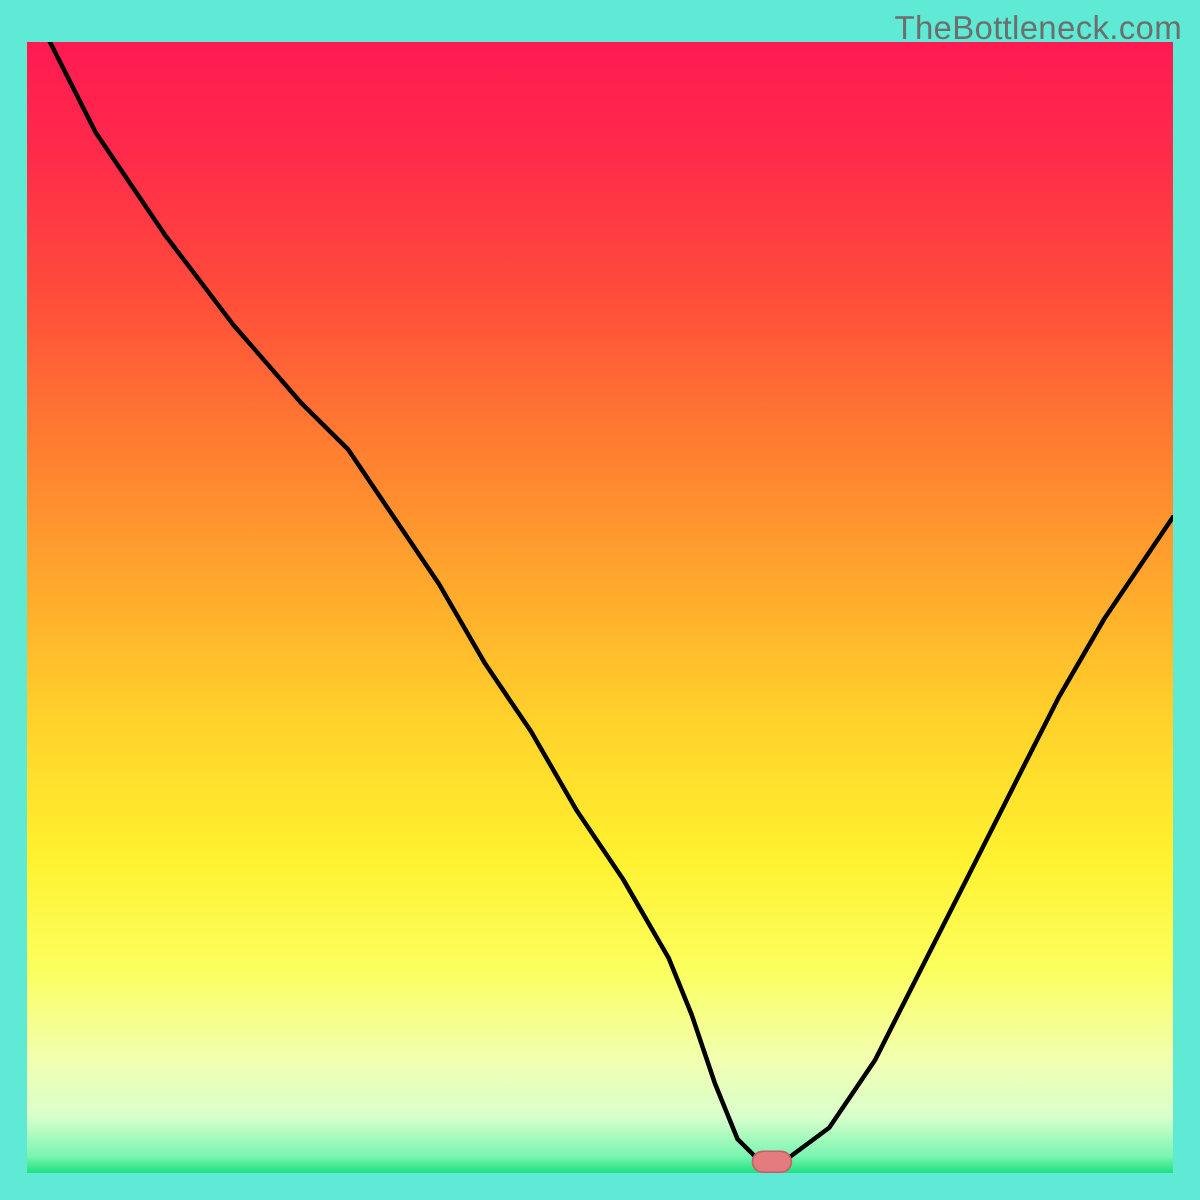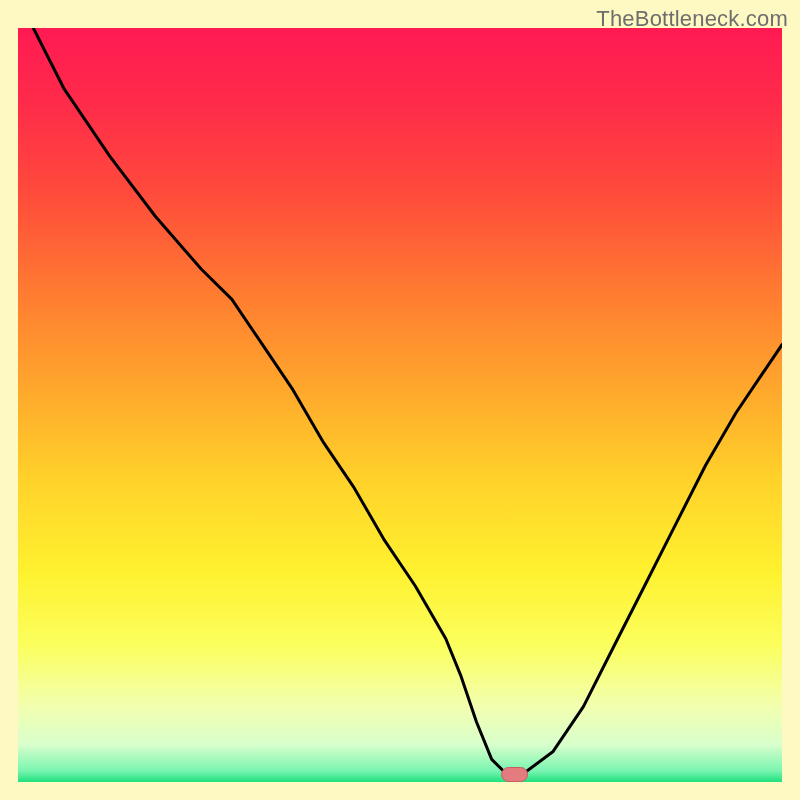--- a/index.html
+++ b/index.html
@@ -8,21 +8,21 @@
     width: 800px;
     height: 800px;
     background: #000;
     font-family: Arial, Helvetica, sans-serif;
     overflow: hidden;
   }
   .frame {
     position: relative;
     width: 800px;
     height: 800px;
-    background: #fef9c3;
+    background: #5eead4;
   }
   .watermark {
     position: absolute;
     top: 6px;
     right: 12px;
     color: #6e6e6e;
     font-size: 22px;
     font-weight: 500;
     letter-spacing: 0.2px;
     z-index: 10;

